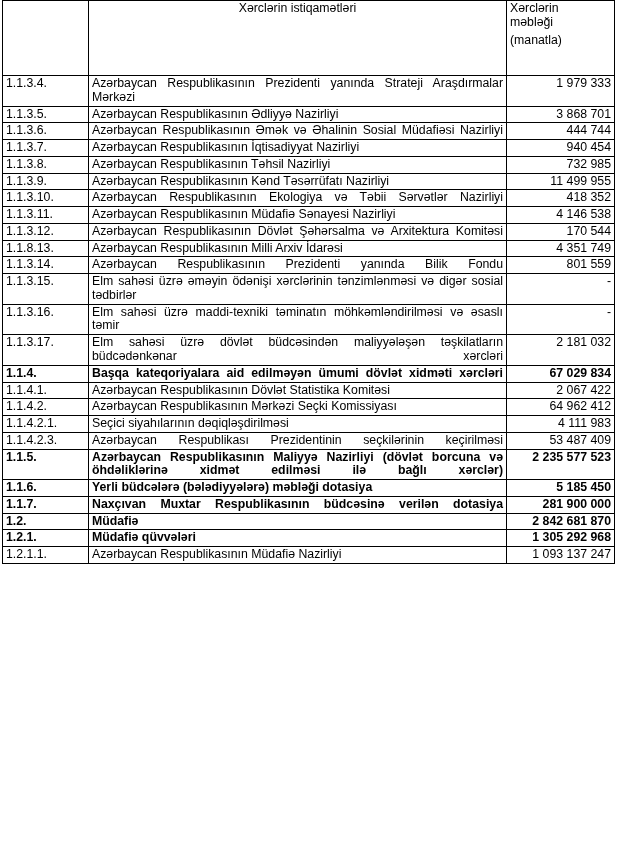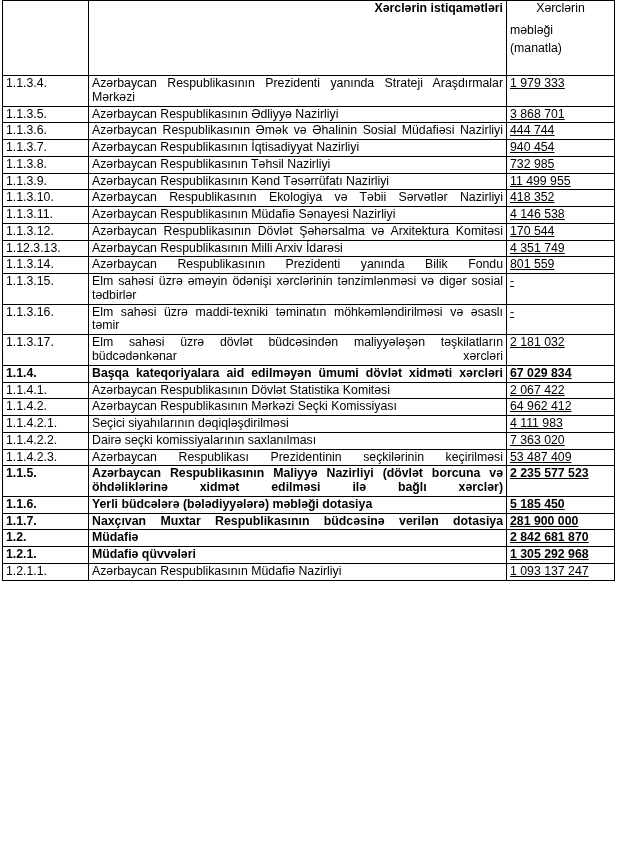--- a/index.html
+++ b/index.html
@@ -46,45 +46,44 @@
     text-align: justify;
     text-align-last: justify;
     word-spacing: 0px;
   }
   td.name.nojust {
     text-align: left;
     text-align-last: left;
     margin-top: 46px;
   }
   td.amt {
-    text-align: left;
+    text-align: right;
     white-space: nowrap;
-    text-decoration: underline;
   }
   tr.bold td { font-weight: bold; }
 
   th.hdr-blank {
     border-top: 1px solid #000000;
   }
   th.hdr-name {
-    text-align: right;
-    font-weight: bold;
+    text-align: center;
+    font-weight: normal;
     vertical-align: bottom;
     padding-bottom: 3px;
     height: 72px;
   }
   th.hdr-amt {
     text-align: left;
     font-weight: normal;
     vertical-align: top;
     padding-top: 2px;
     height: 72px;
   }
-  .hdr-amt-line1 { display: block; text-align: center; }
-  .hdr-amt-line2 { display: block; margin-top: 8px; }
+  .hdr-amt-line1 { display: block; }
+  .hdr-amt-line2 { display: block; }
   .hdr-amt-line3 { display: block; margin-top: 4px; }
   td.mid { vertical-align: middle; margin-top: 30px; }
 </style>
 </head>
 <body>
 
 <div class="sheet">
   <table class="budget">
     <colgroup>
       <col class="c-code">
@@ -142,21 +141,21 @@
           <td class="code mid">1.1.3.11.</td>
           <td class="name nojust">Azərbaycan Respublikasının Müdafiə Sənayesi Nazirliyi</td>
           <td class="amt mid">4 146 538</td>
         </tr>
         <tr>
           <td class="code mid">1.1.3.12.</td>
           <td class="name">Azərbaycan Respublikasının Dövlət Şəhərsalma və Arxitektura Komitəsi</td>
           <td class="amt mid">170 544</td>
         </tr>
         <tr>
-          <td class="code mid">1.12.3.13.</td>
+          <td class="code mid">1.1.8.13.</td>
           <td class="name nojust">Azərbaycan Respublikasının Milli Arxiv İdarəsi</td>
           <td class="amt mid">4 351 749</td>
         </tr>
         <tr>
           <td class="code mid">1.1.3.14.</td>
           <td class="name">Azərbaycan Respublikasının Prezidenti yanında Bilik Fondu</td>
           <td class="amt mid">801 559</td>
         </tr>
         <tr>
           <td class="code mid">1.1.3.15.</td>
@@ -187,25 +186,20 @@
           <td class="code mid">1.1.4.2.</td>
           <td class="name nojust">Azərbaycan Respublikasının Mərkəzi Seçki Komissiyası</td>
           <td class="amt mid">64 962 412</td>
         </tr>
         <tr>
           <td class="code mid">1.1.4.2.1.</td>
           <td class="name nojust">Seçici siyahılarının dəqiqləşdirilməsi</td>
           <td class="amt mid">4 111 983</td>
         </tr>
         <tr>
-          <td class="code mid">1.1.4.2.2.</td>
-          <td class="name nojust">Dairə seçki komissiyalarının saxlanılması</td>
-          <td class="amt mid">7 363 020</td>
-        </tr>
-        <tr>
           <td class="code mid">1.1.4.2.3.</td>
           <td class="name">Azərbaycan Respublikası Prezidentinin seçkilərinin keçirilməsi</td>
           <td class="amt mid">53 487 409</td>
         </tr>
         <tr class="bold">
           <td class="code mid">1.1.5.</td>
           <td class="name">Azərbaycan Respublikasının Maliyyə Nazirliyi (dövlət borcuna və öhdəliklərinə xidmət edilməsi ilə bağlı xərclər)</td>
           <td class="amt mid">2 235 577 523</td>
         </tr>
         <tr class="bold">

